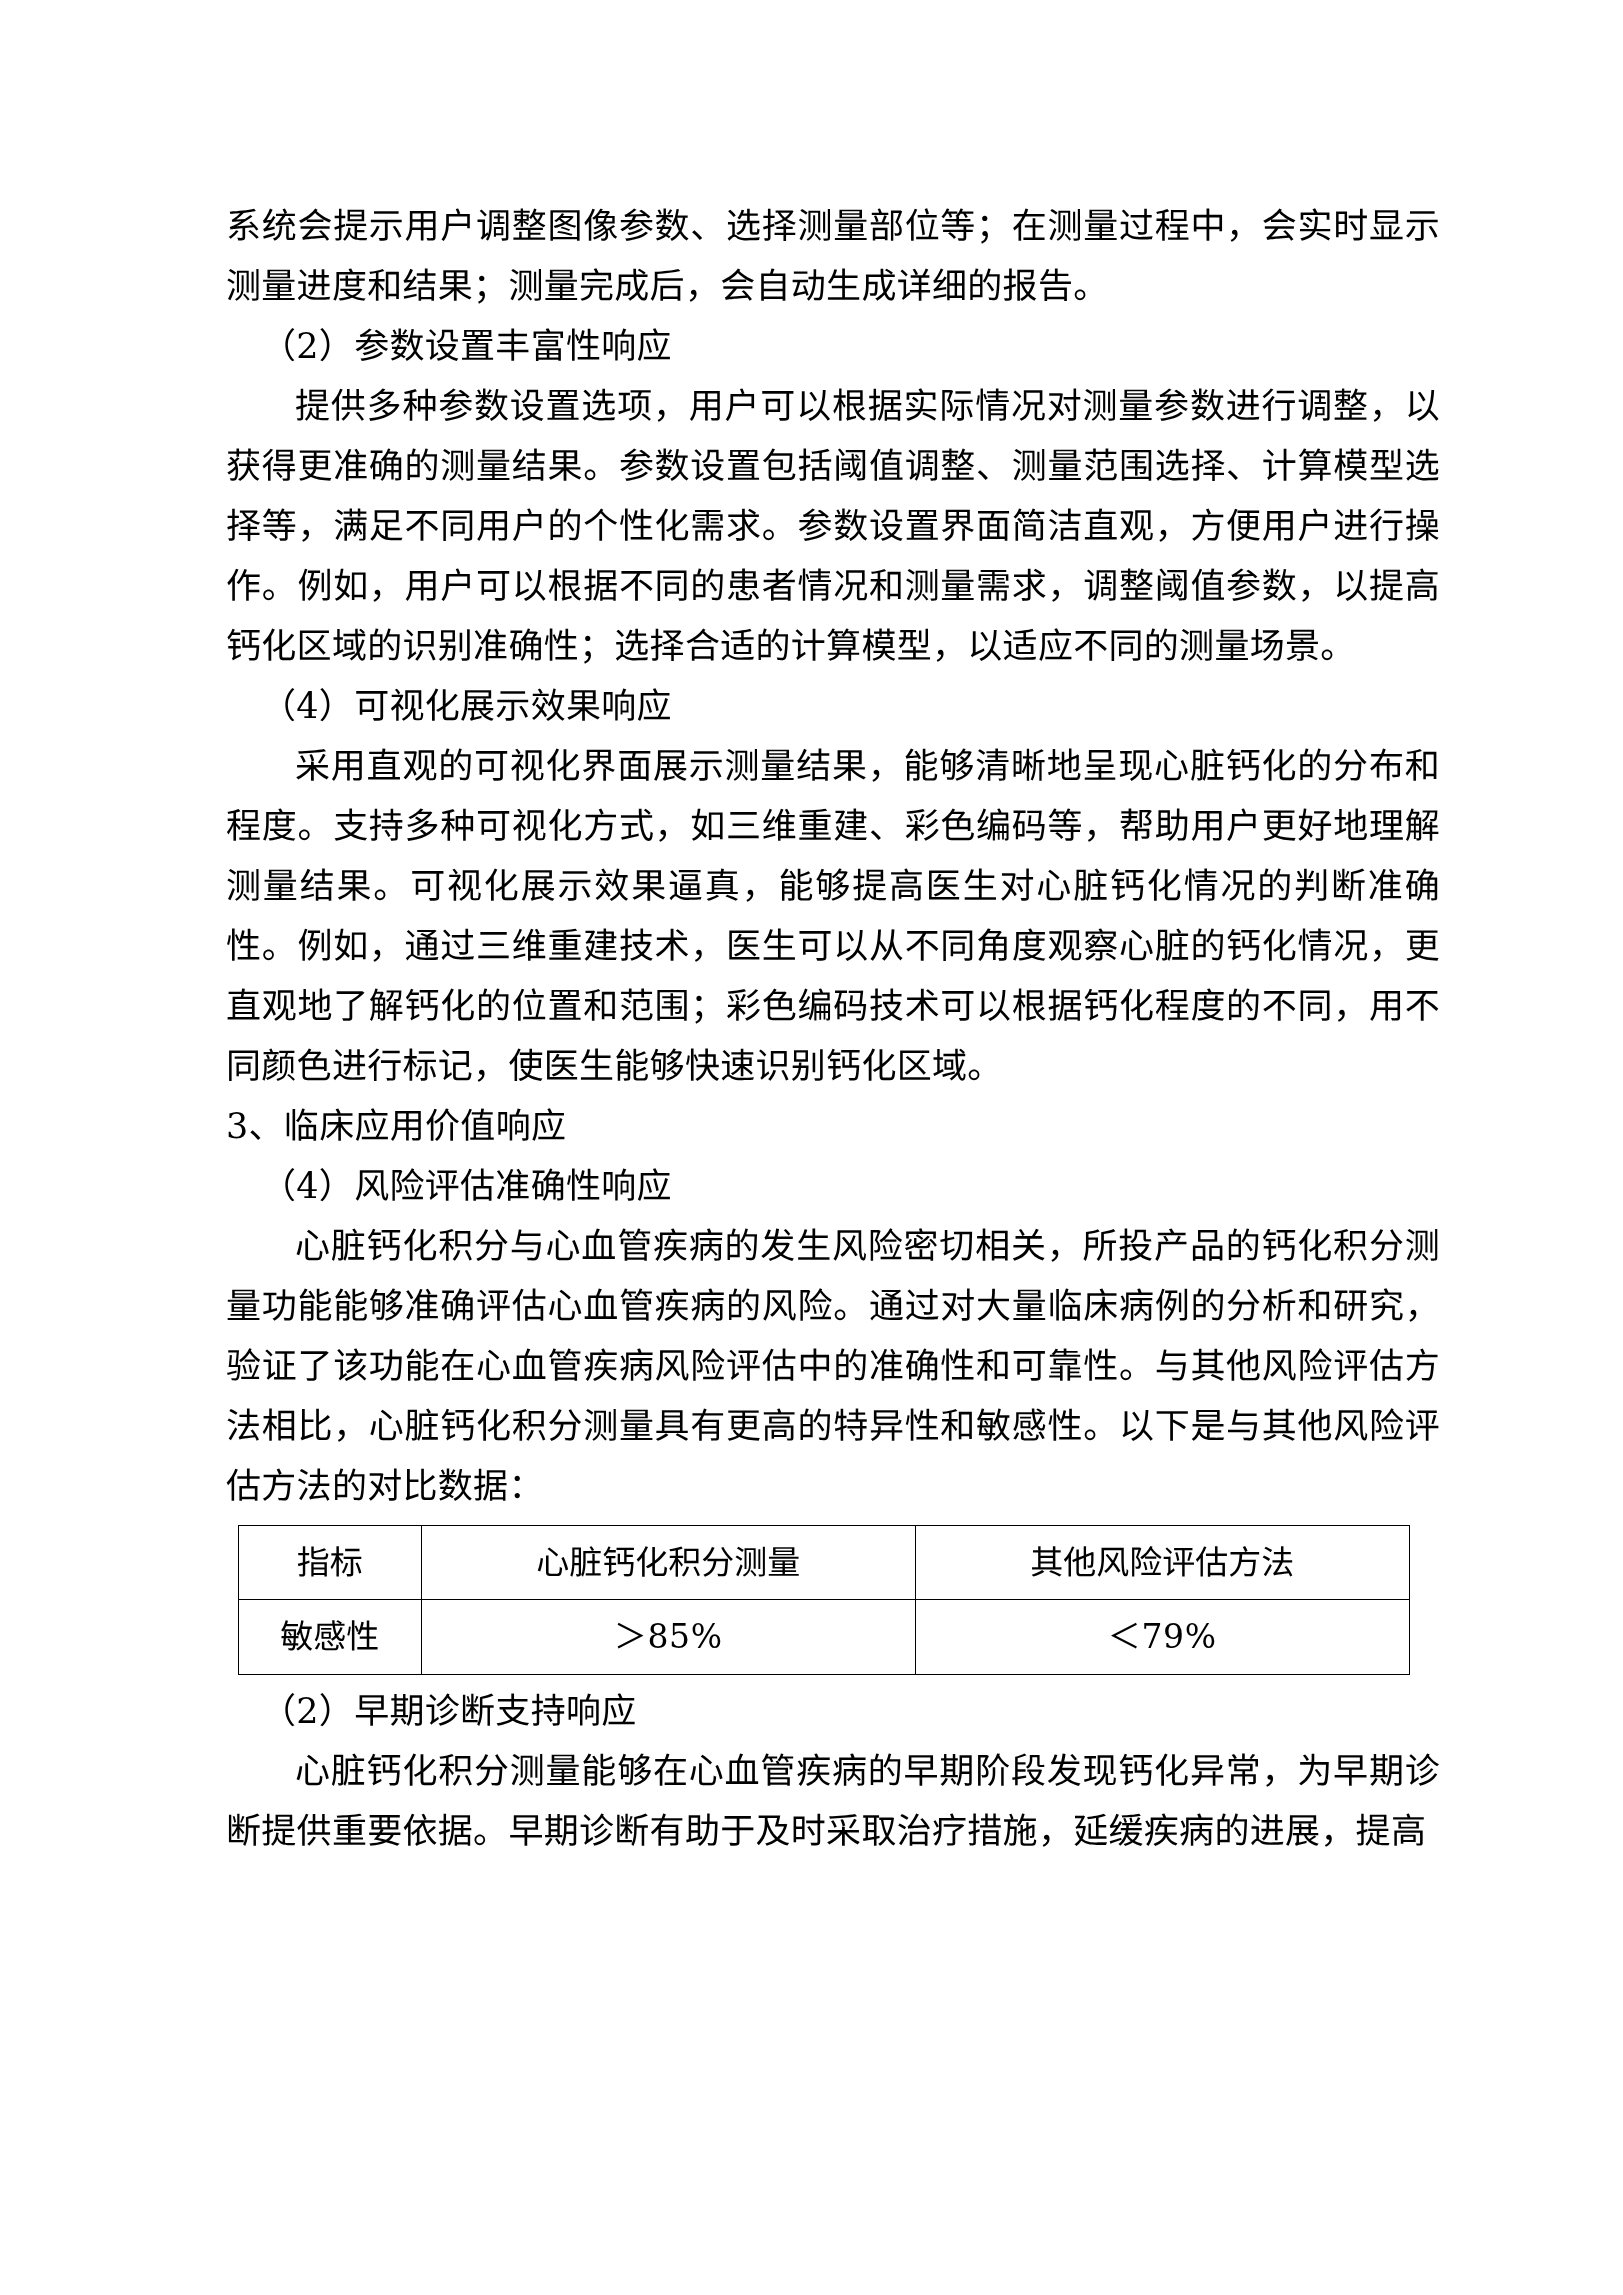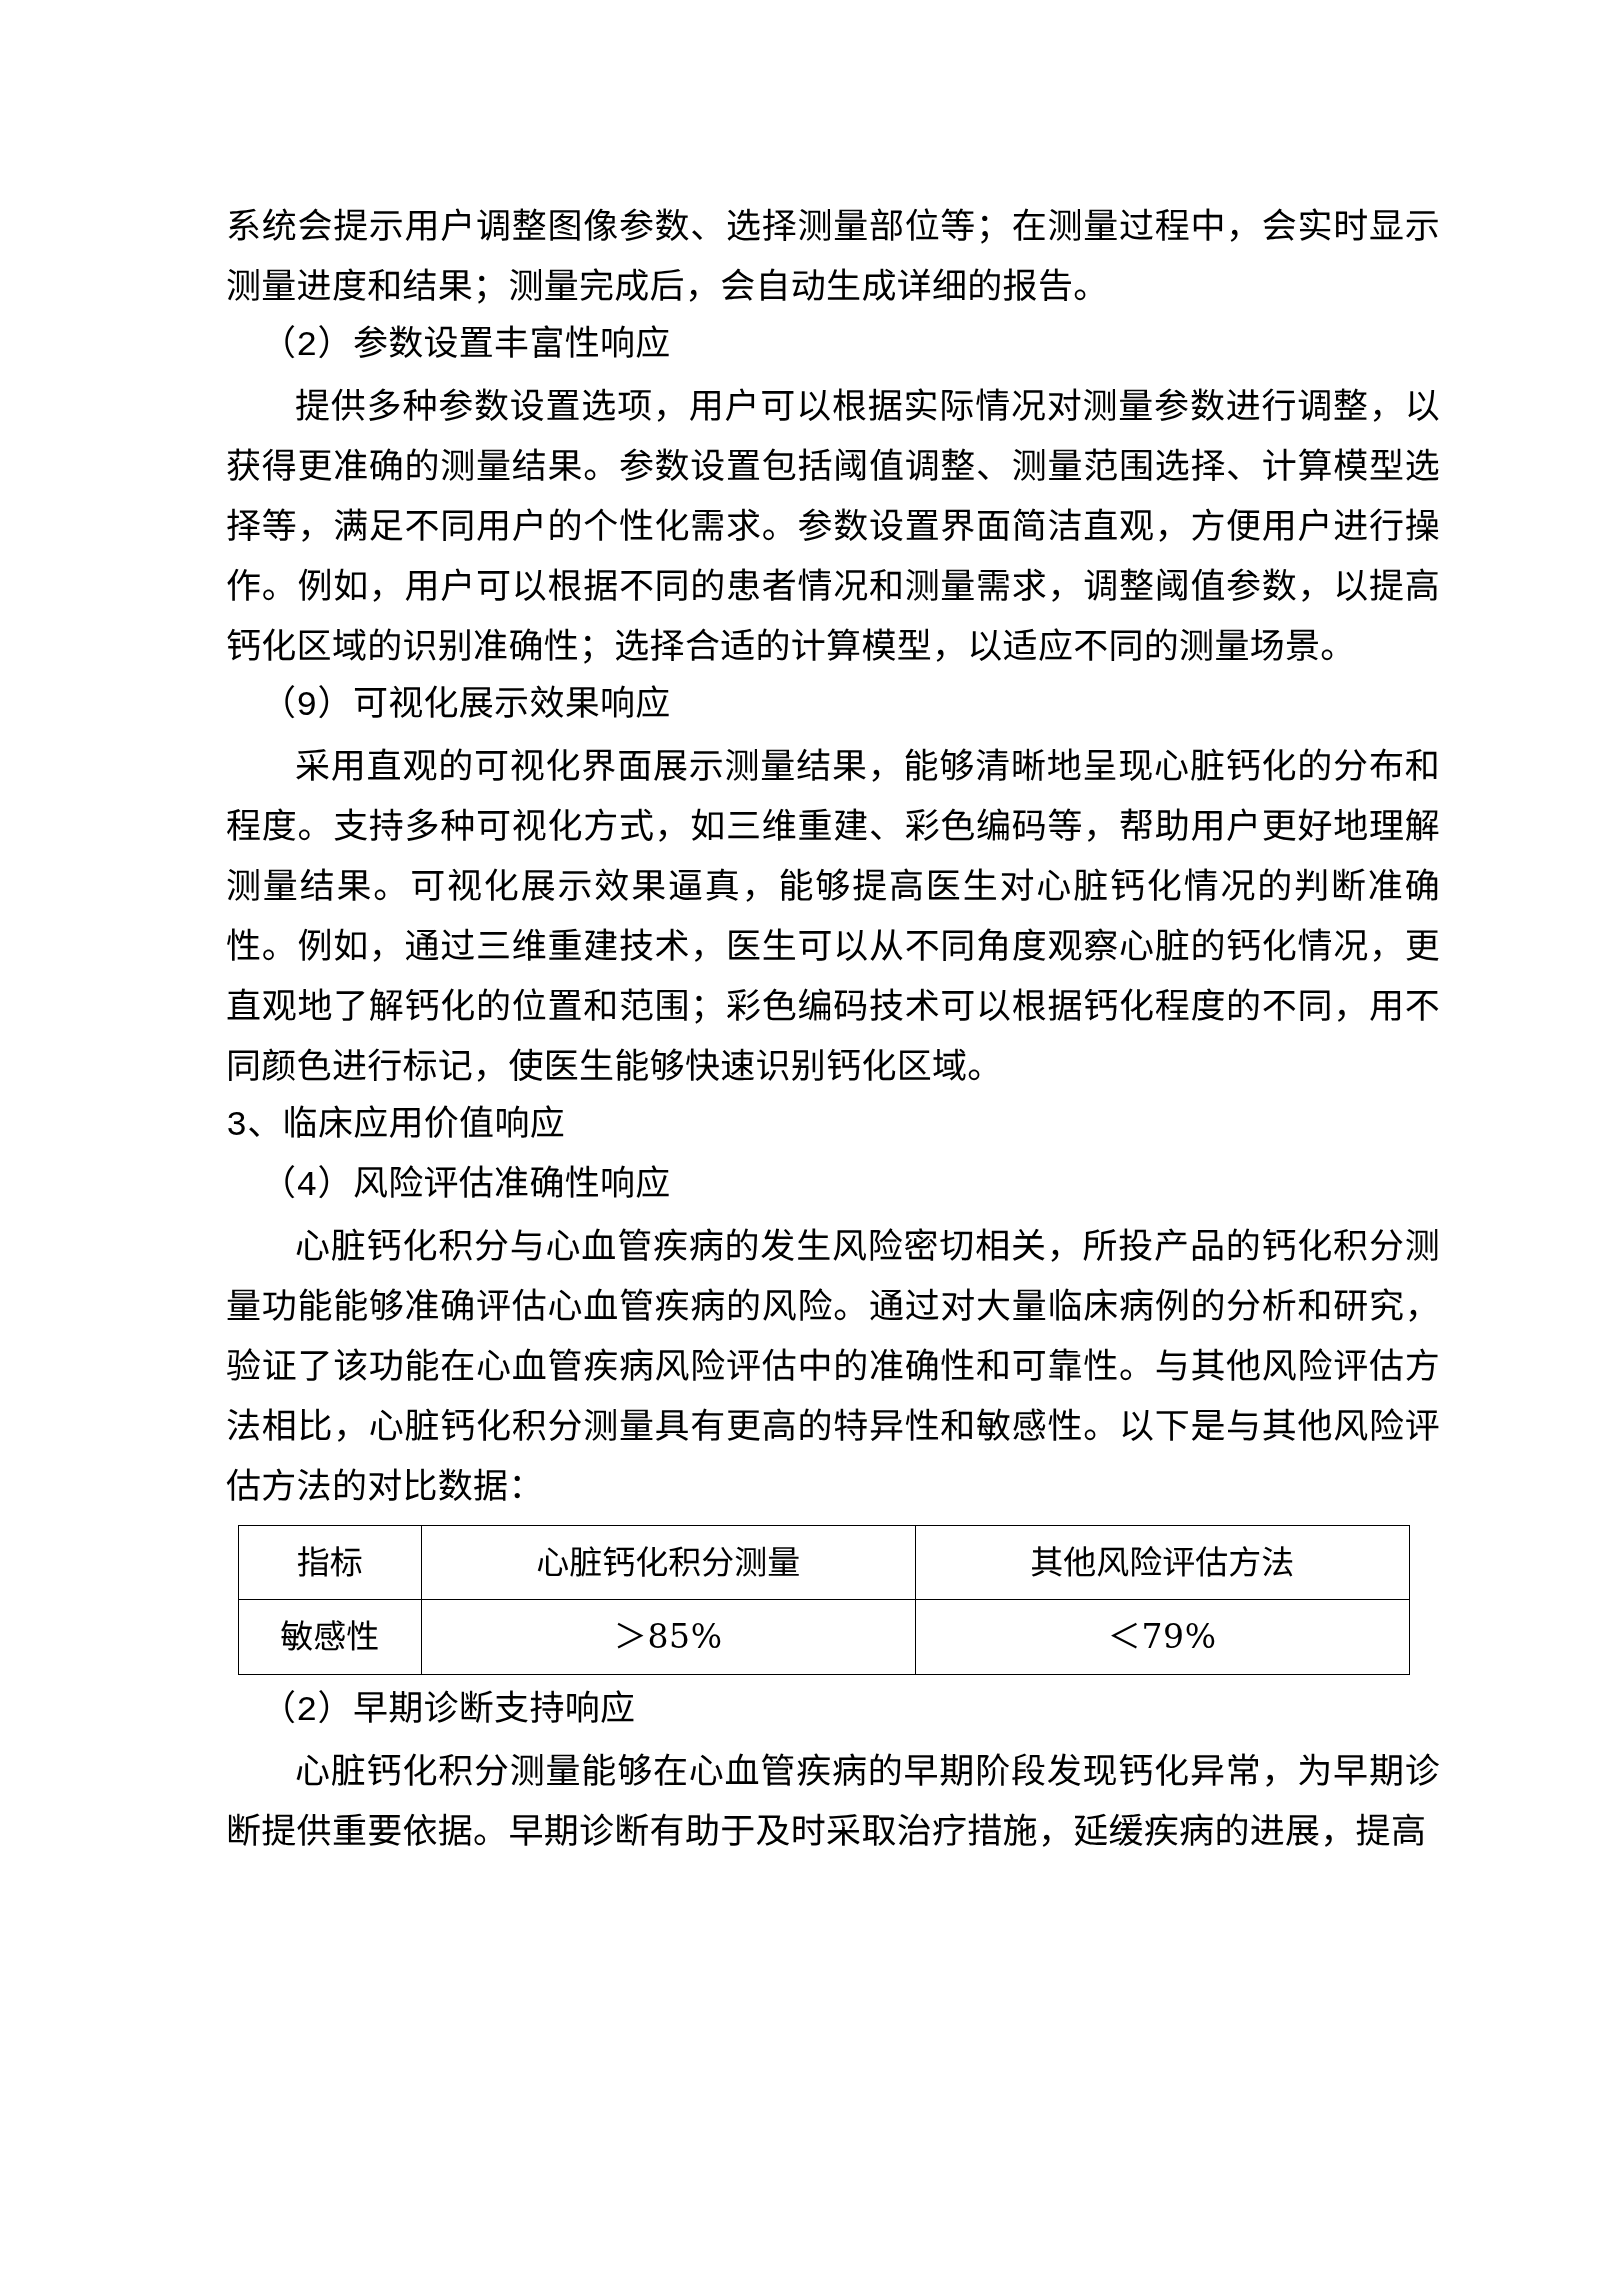--- a/index.html
+++ b/index.html
@@ -38,21 +38,20 @@
   }
   .para {
     text-indent: 69px;
   }
   .para-cont {
     text-indent: 0;
   }
   .heading {
     text-indent: 35px;
     margin: 0;
-    font-family: Liberation Mono, monospace;
   }
   .heading-flush {
     text-indent: 0;
   }
   
   .cmp-table {
     border-collapse: collapse;
     width: 1171px;
     margin: 9.2px 0 6.5px 11.8px;
     table-layout: fixed;
@@ -81,21 +80,21 @@
 
 <div class="page">
   <div class="doc-body">
 
     <p class="para-cont">系统会提示用户调整图像参数、选择测量部位等；在测量过程中，会实时显示测量进度和结果；测量完成后，会自动生成详细的报告。</p>
 
     <p class="heading">（2）参数设置丰富性响应</p>
 
     <p class="para">提供多种参数设置选项，用户可以根据实际情况对测量参数进行调整，以获得更准确的测量结果。参数设置包括阈值调整、测量范围选择、计算模型选择等，满足不同用户的个性化需求。参数设置界面简洁直观，方便用户进行操作。例如，用户可以根据不同的患者情况和测量需求，调整阈值参数，以提高钙化区域的识别准确性；选择合适的计算模型，以适应不同的测量场景。</p>
 
-    <p class="heading">（9）可视化展示效果响应</p>
+    <p class="heading">（4）可视化展示效果响应</p>
 
     <p class="para">采用直观的可视化界面展示测量结果，能够清晰地呈现心脏钙化的分布和程度。支持多种可视化方式，如三维重建、彩色编码等，帮助用户更好地理解测量结果。可视化展示效果逼真，能够提高医生对心脏钙化情况的判断准确性。例如，通过三维重建技术，医生可以从不同角度观察心脏的钙化情况，更直观地了解钙化的位置和范围；彩色编码技术可以根据钙化程度的不同，用不同颜色进行标记，使医生能够快速识别钙化区域。</p>
 
     <p class="heading heading-flush">3、临床应用价值响应</p>
 
     <p class="heading">（4）风险评估准确性响应</p>
 
     <p class="para">心脏钙化积分与心血管疾病的发生风险密切相关，所投产品的钙化积分测量功能能够准确评估心血管疾病的风险。通过对大量临床病例的分析和研究，验证了该功能在心血管疾病风险评估中的准确性和可靠性。与其他风险评估方法相比，心脏钙化积分测量具有更高的特异性和敏感性。以下是与其他风险评估方法的对比数据：</p>
 
     <table class="cmp-table">

